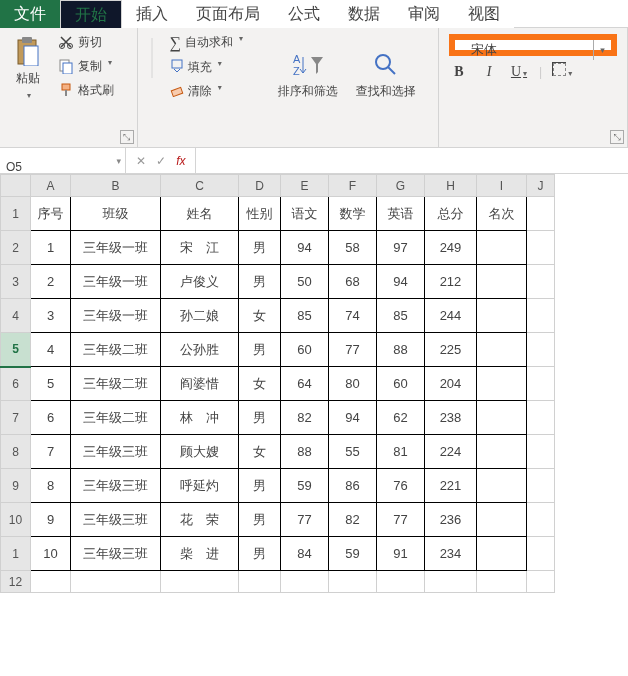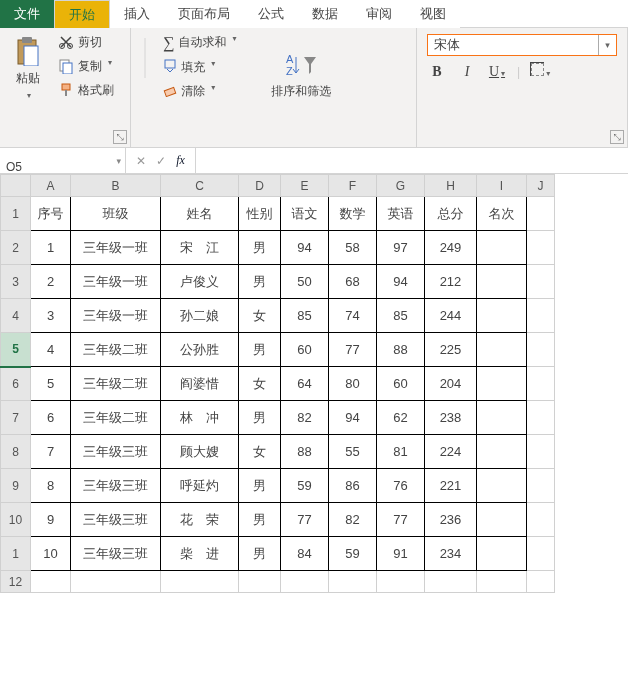--- a/index.html
+++ b/index.html
@@ -1,43 +1,43 @@
 <!DOCTYPE html>
 <html><head>
 <meta charset="utf-8">
 <style>
 *{box-sizing:border-box;margin:0;padding:0;font-family:"Microsoft YaHei",SimSun,sans-serif}
 body{background:#fff;width:628px;height:676px;overflow:hidden;font-size:12px;color:#444}
 .tabs{background:#fff;display:flex;height:28px;border-bottom:1px solid #d4d4d4}
-.tab{padding:0 14px;height:28px;line-height:28px;color:#fff;background:#217346;cursor:pointer;font-size:13px}
+.tab{padding:0 14px;height:28px;line-height:28px;color:#fff;background:#217346;cursor:pointer;font-size:16px}
 .tab.file{background:#217346}
-.tab.active{background:#eab308;color:#217346;border:1px solid #d4d4d4;border-bottom:none}
+.tab.active{background:#0f172a;color:#217346;border:1px solid #d4d4d4;border-bottom:none}
 .tab.plain{background:#fff;color:#444}
 .ribbon{display:flex;background:#f3f2f1;height:120px;border-bottom:1px solid #d4d4d4}
 .group{border-right:1px solid #d4d4d4;padding:4px 8px 0 8px;display:flex;flex-direction:column;justify-content:space-between;position:relative}
 .group-label{text-align:center;font-size:12px;color:#666;padding:3px 0;margin-top:auto}
 .group-body{flex:1;display:flex;gap:6px}
 .col{display:flex;flex-direction:column;gap:3px}
 .btn{display:flex;gap:4px;padding:2px 4px;cursor:pointer;white-space:nowrap;font-size:12px}
 .bigbtn{display:flex;flex-direction:column;align-items:center;justify-content:flex-end;cursor:pointer;padding:4px 6px;gap:4px;height:72px}
 .caret{font-size:8px;color:#666;margin-left:2px}
 .launcher{position:absolute;right:3px;bottom:3px;width:14px;height:14px;border:1px solid #aaa;font-size:9px;text-align:center;line-height:12px;color:#666;cursor:pointer}
 .fontbox{display:flex;flex-direction:column;gap:6px;padding:2px}
-.fontname{width:190px;height:22px;border:1px solid #f97316;background:#fff;padding:0 20px 0 6px;line-height:20px;font-size:13px;position:relative}
+.fontname{width:168px;height:22px;border:6px solid #f97316;background:#fff;padding:0 20px 0 16px;line-height:20px;font-size:13px;position:relative}
 .fontname .dd{position:absolute;right:0;top:0;width:18px;height:20px;border-left:1px solid #ababab;text-align:center;line-height:20px;font-size:9px;color:#666}
 .fmtrow{display:flex;gap:10px;align-items:center}
 .fmt{width:20px;height:20px;text-align:center;line-height:20px;cursor:pointer;font-size:14px;font-family:"Times New Roman",serif}
 .border-ico{display:inline-block;width:14px;height:14px;border:1px solid #444;border-style:solid none none solid;position:relative}
 .border-ico:after{content:"";position:absolute;inset:0;border:1px dashed #888}
 .namebox-row{display:flex;height:26px;border-bottom:1px solid #d4d4d4;background:#fff;align-items:stretch}
 .namebox{width:126px;border-right:1px solid #d4d4d4;padding:6px 6px;line-height:26px;font-size:12px;position:relative}
 .namebox .dd{position:absolute;right:4px;top:0;font-size:9px;line-height:26px;color:#888}
 .fxctrls{display:flex;align-items:center;gap:10px;padding:0 10px;color:#999}
 .fxctrls span{cursor:default}
-.fx{font-style:italic;font-family:Liberation Serif, serif;color:#0f172a}
+.fx{font-style:italic;font-family:Liberation Sans, sans-serif;color:#b91c1c}
 .fbar{flex:1;border-left:1px solid #d4d4d4}
 .grid-wrap{position:relative;overflow:auto;height:502px}
 table.grid{border-collapse:collapse;table-layout:fixed}
 .grid th,.grid td{border:1px solid #d0d0d0;height:22px;text-align:center;font-size:12px;background:#fff}
 .grid .rh{background:#e6e6e6;color:#555;width:30px;min-width:30px;font-weight:normal}
 .grid .ch{background:#e6e6e6;color:#555;font-weight:normal;height:22px}
 .grid .corner{background:#e6e6e6;width:30px}
 .grid .sel-row .rh{background:#c8e0d0;color:#217346;border-bottom:2px solid #217346;font-weight:bold}
 .data td{border:1px solid #000;height:34px;font-size:13px}
 .data .tot{font-weight:normal}
@@ -130,20 +130,27 @@
         </div>
       </div>
       <div class="bigbtn">
         <svg width="34" height="28">
             <text x="2" y="12" font-size="11" fill="#4472c4">A</text>
             <text x="2" y="24" font-size="11" fill="#4472c4">Z</text>
             <path d="M12 6v16l3-4m-3 4l-3-4" stroke="#4472c4" fill="none"></path>
             <path d="M20 6h12l-5 7v8l-2 2v-10z" fill="#888"></path>
           </svg>
         <span>排序和筛选</span>
+      </div>
+      <div class="bigbtn">
+        <svg width="28" height="28">
+            <circle cx="11" cy="11" r="7" fill="none" stroke="#4472c4" stroke-width="2"></circle>
+            <line x1="16" y1="16" x2="23" y2="23" stroke="#4472c4" stroke-width="2"></line>
+          </svg>
+        <span>查找和选择</span>
       </div>
     </div>
   </div>
 
   <div class="group" style="flex:1">
     <div class="fontbox">
       <div class="fontname">
         <span>宋体</span>
         <span class="dd">▾</span>
       </div>

